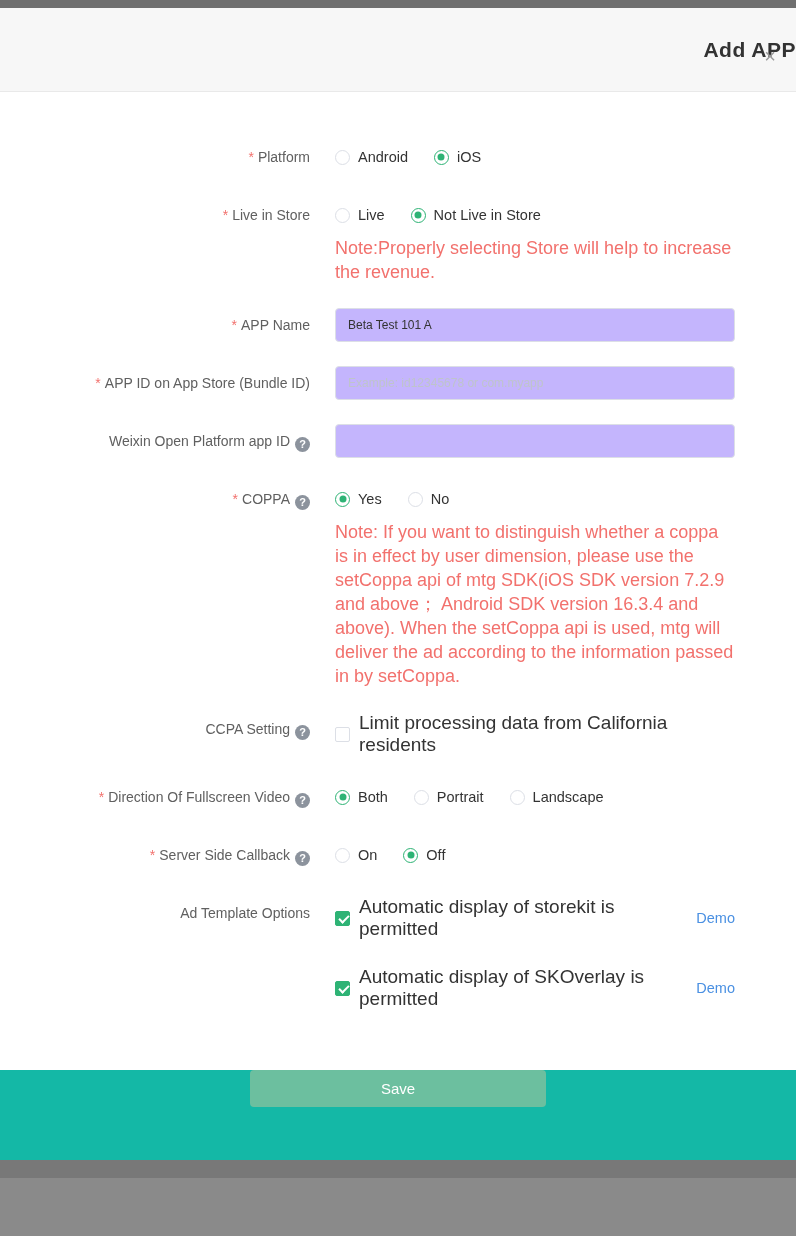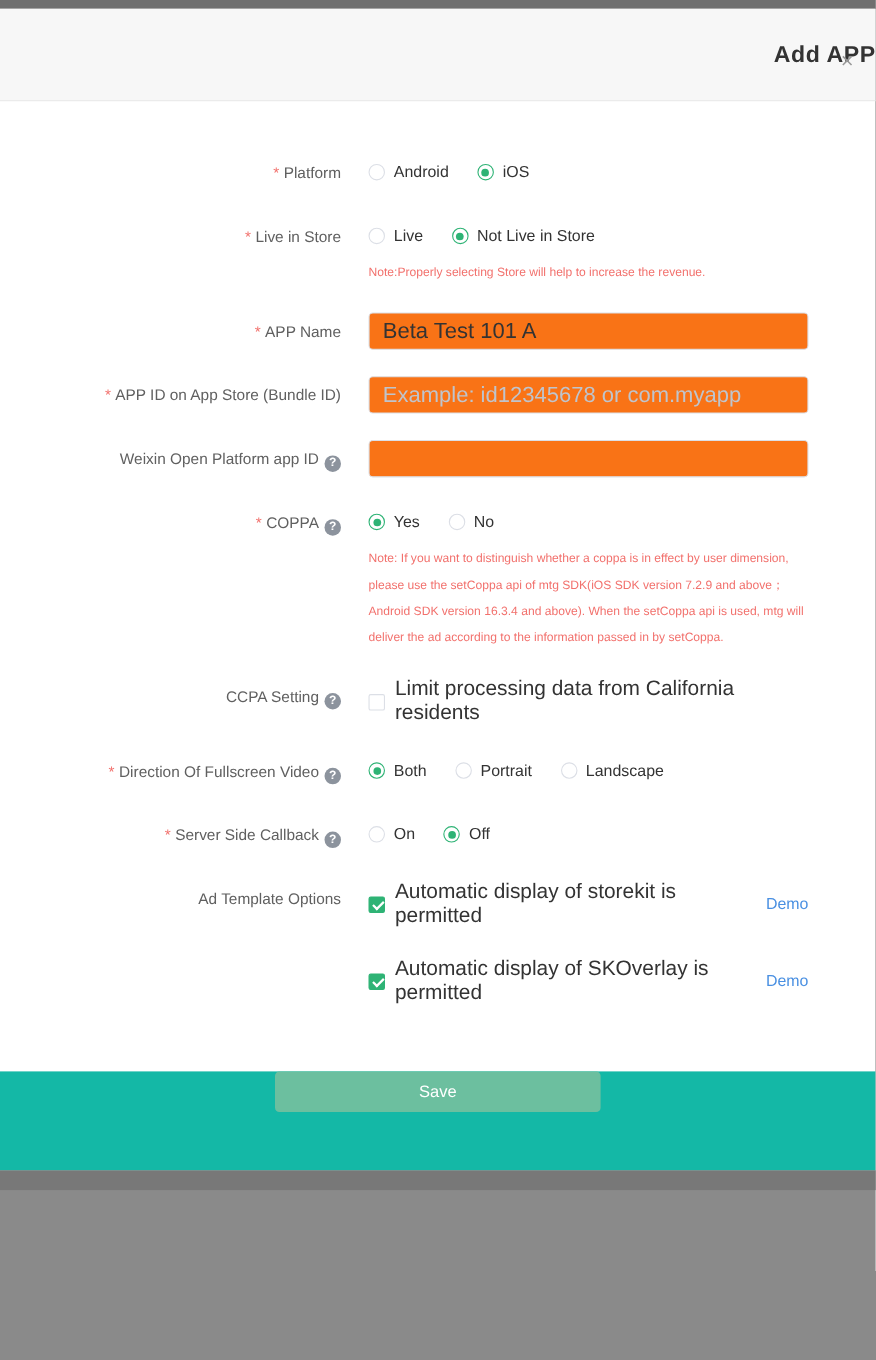--- a/index.html
+++ b/index.html
@@ -62,21 +62,21 @@
     text-align: center;
     line-height: 15px;
     margin-left: 5px;
     vertical-align: -2px;
     cursor: pointer;
   }
   .row-control { margin-left: 25px; width: 400px; }
 
   
   .radio-group { display: flex; align-items: center; min-height: 34px; }
-  .radio-option { display: flex; align-items: flex-start; margin-right: 26px; cursor: pointer; }
+  .radio-option { display: flex; align-items: center; margin-right: 26px; cursor: pointer; }
   .radio-circle {
     width: 15px; height: 15px;
     border: 1px solid #dcdfe6;
     border-radius: 50%;
     background: #fff;
     margin-right: 8px;
     position: relative;
     flex: 0 0 15px;
   }
   .radio-option.selected .radio-circle { border-color: #2eb375; }
@@ -115,25 +115,25 @@
   }
   .checkbox-label { font-size: 19px; color: #333; }
 
   
   .text-input {
     width: 400px;
     height: 34px;
     border: 1px solid #dcdfe6;
     border-radius: 4px;
     padding: 0 12px;
-    font-size: 20px;
+    font-size: 12px;
     color: #333;
     font-family: inherit;
     outline: none;
-    background: #f97316;
+    background: #c4b5fd;
   }
   .text-input::placeholder { color: #bfc4cc; }
 
   .select-box {
     width: 400px;
     height: 34px;
     border: 1px solid #dcdfe6;
     border-radius: 4px;
     background: #fff;
     position: relative;
@@ -143,21 +143,21 @@
     position: absolute;
     right: 14px; top: 11px;
     width: 8px; height: 8px;
     border-right: 1.5px solid #999;
     border-bottom: 1.5px solid #999;
     transform: rotate(45deg);
   }
 
   .field-note {
     color: #f2716d;
-    font-size: 11px;
+    font-size: 18px;
     line-height: 24px;
     margin-top: 4px;
     width: 400px;
   }
 
   .demo-link {
     color: #4a90e2;
     font-size: 14.5px;
     margin-left: 12px;
     text-decoration: none;

